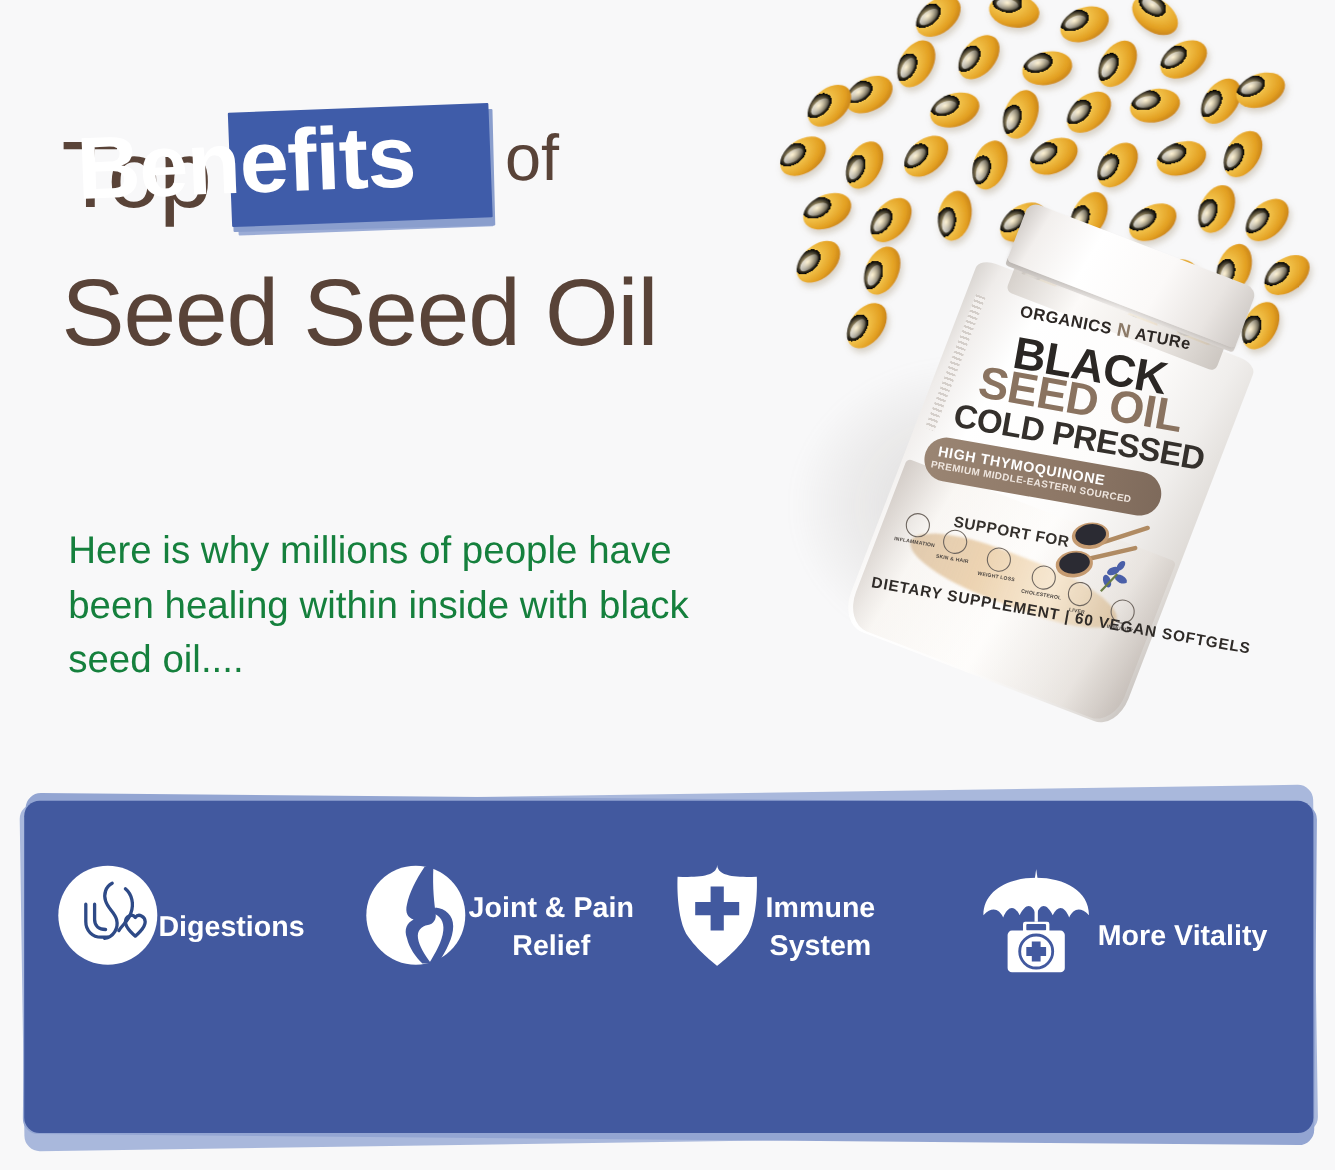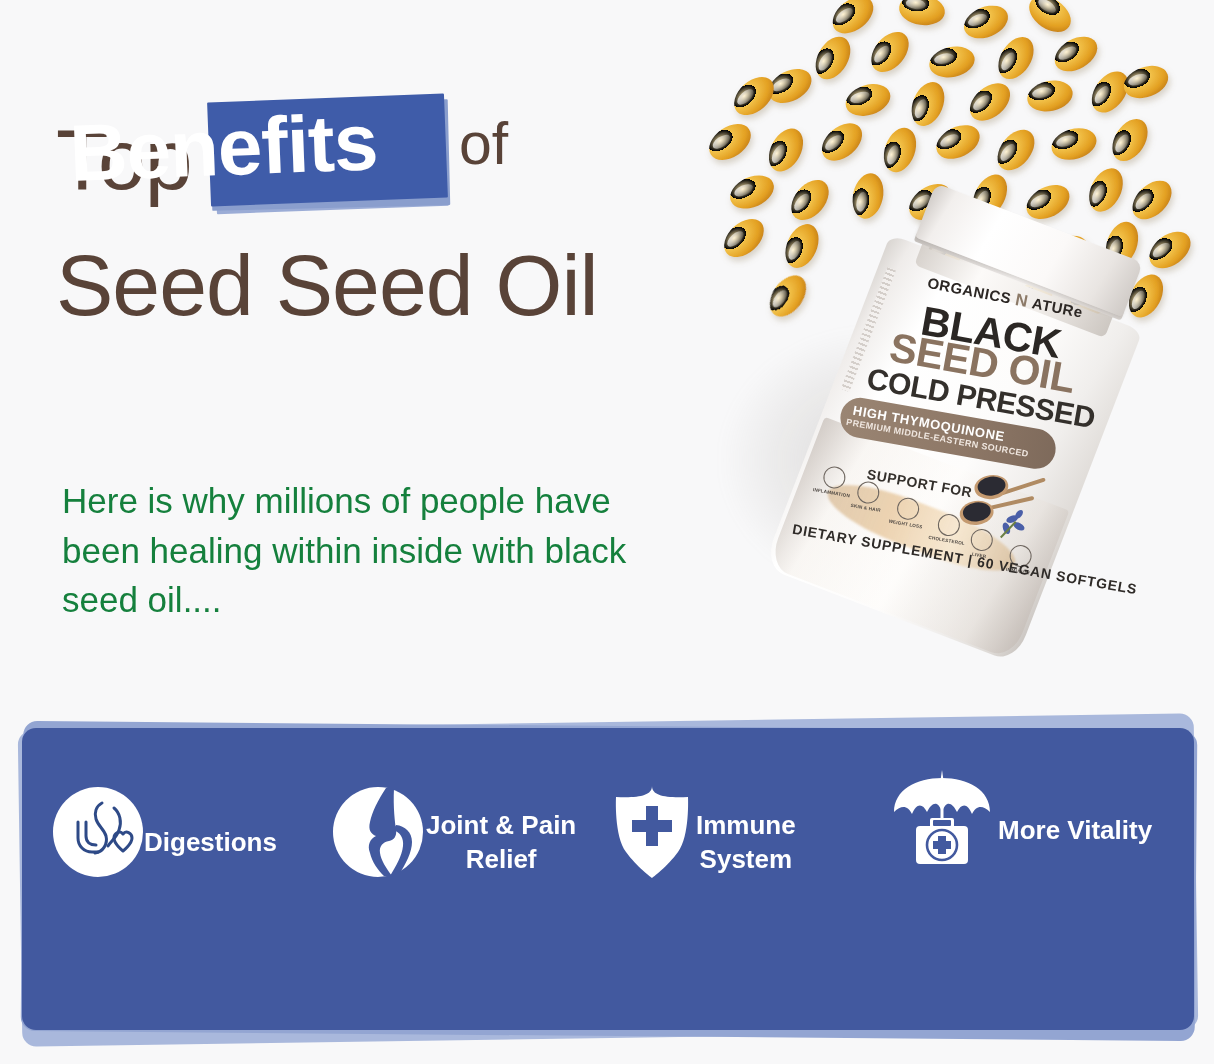--- a/index.html
+++ b/index.html
@@ -331,21 +331,21 @@
     align-items: flex-start;
     padding: 0 30px;
   }
   .benefit-cell {
     flex: 1;
     display: flex;
     flex-direction: row;
     align-items: center;
     padding-top: 58px;
   }
-  .benefit-cell.vitality { padding-top: 42px; }
+  .benefit-cell.vitality { padding-top: 62px; }
   .benefit-icon {
     height: 92px;
     display: flex;
     align-items: center;
     justify-content: center;
   }
   .benefit-label {
     margin-top: 22px;
     font-size: 26px;
     font-weight: bold;

